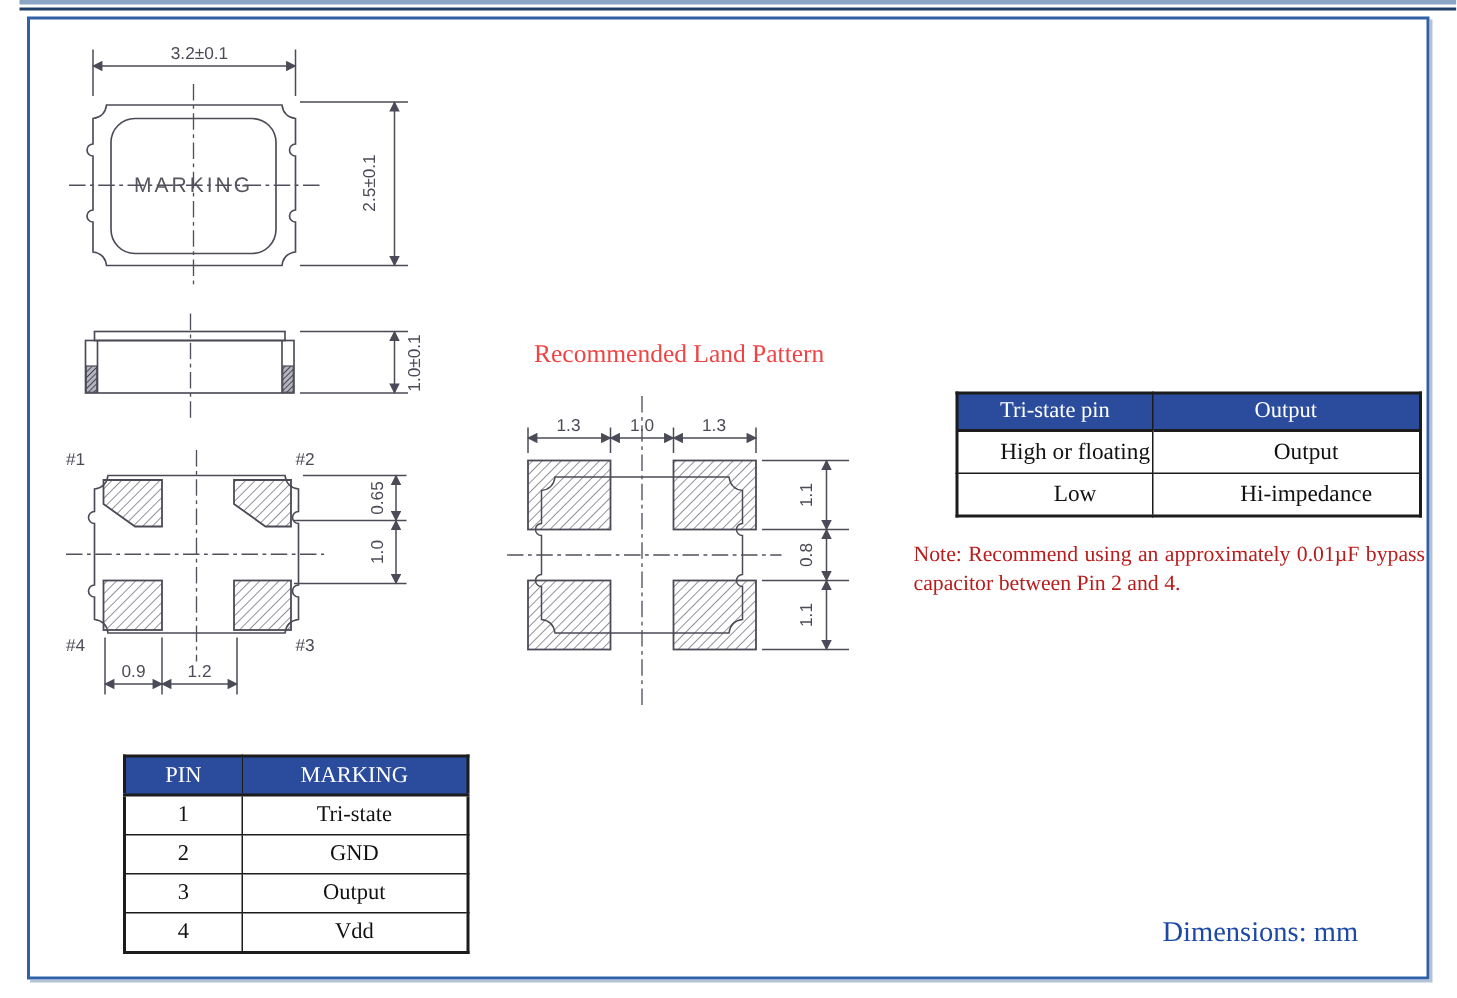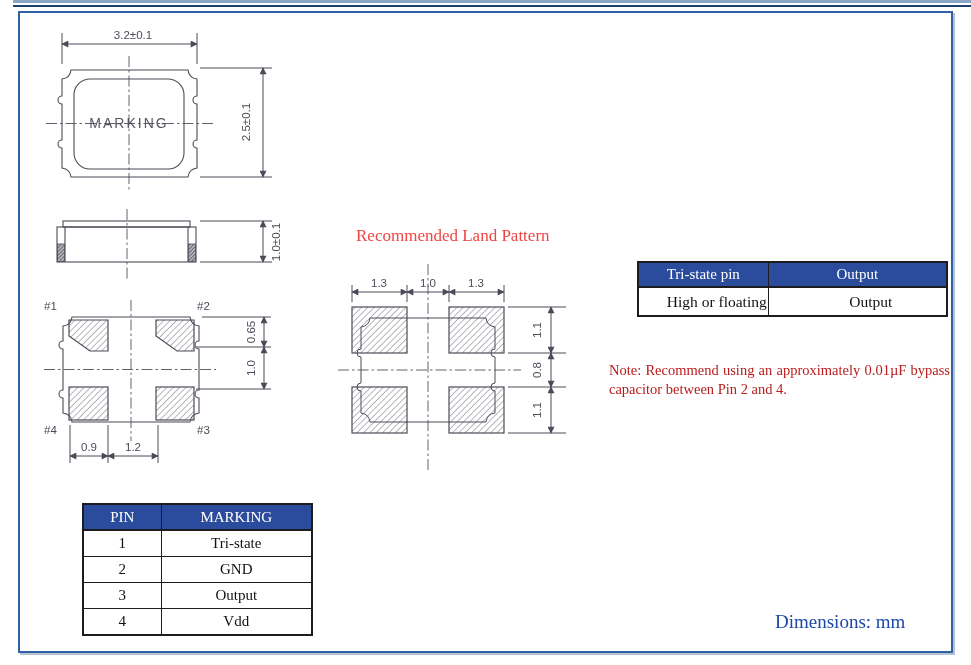--- a/index.html
+++ b/index.html
@@ -153,20 +153,24 @@
       <tr>
         <th>Tri-state pin</th>
         <th>Output</th>
       </tr>
     </thead>
     <tbody>
       <tr>
         <td>High or floating</td>
         <td>Output</td>
       </tr>
+      <tr>
+        <td>Low</td>
+        <td>Hi-impedance</td>
+      </tr>
     </tbody>
   </table>
 
   <div class="note">Note: Recommend using an approximately 0.01µF bypass capacitor between Pin 2 and 4.</div>
 
   <table class="tbl pins">
     <colgroup>
         <col class="c0">
         <col>
       </colgroup>

